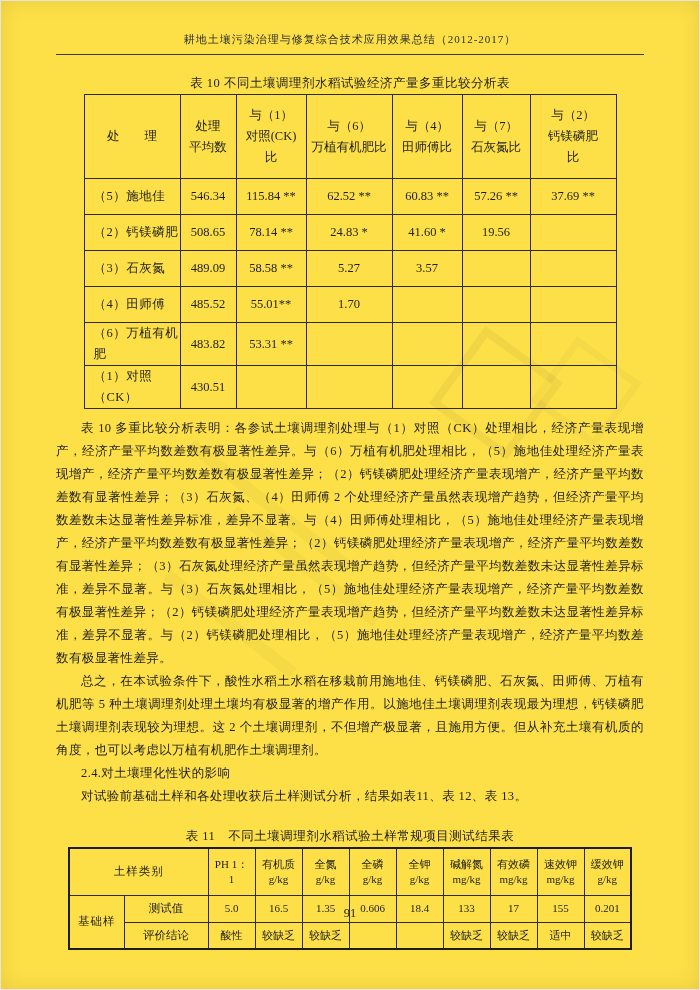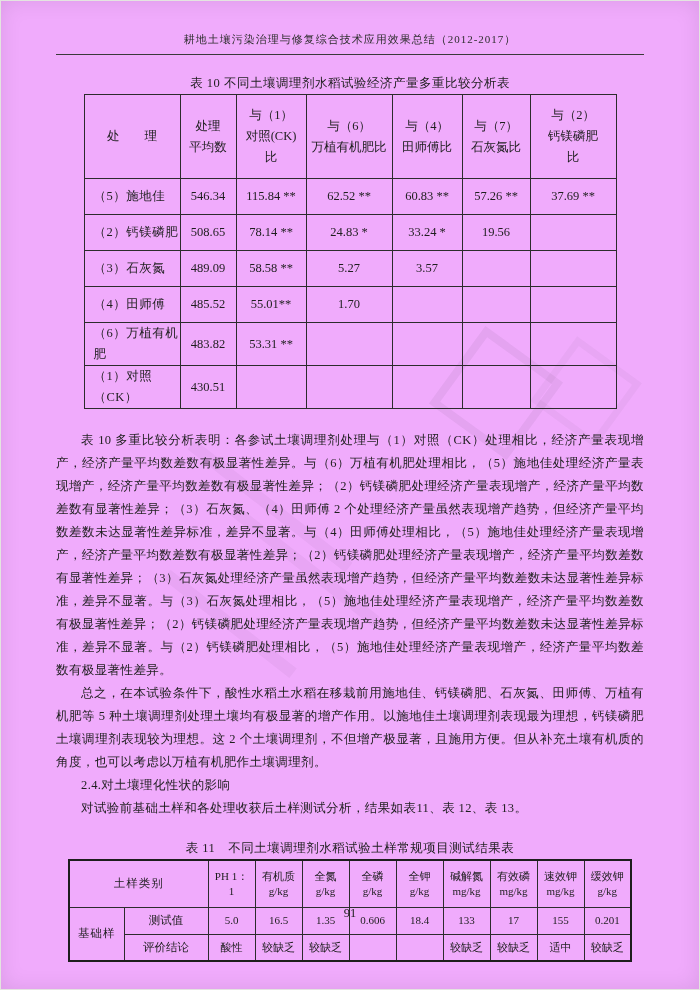--- a/index.html
+++ b/index.html
@@ -1,37 +1,37 @@
 <!DOCTYPE html>
 <html lang="zh"><head>
 <meta charset="utf-8">
 <style>
   html,body { margin:0; padding:0; background:#ffffff; }
   .page {
     position:relative; width:700px; height:990px;
-    background:#f0abfc;
+    background:#fde047;
     box-shadow: inset 0 0 0 1px #e4e4e0, inset 0 0 22px rgba(0,0,0,0.10);
     font-family:"Liberation Serif","DejaVu Serif",serif;
     color:#1e1e1e;
     overflow:hidden;
   }
   .content { position:absolute; left:56px; top:30px; width:588px; }
 
   .running-head {
     text-align:center; font-size:11px; letter-spacing:1px; color:#2e2e2e;
     padding:2px 0 7px 0; border-bottom:1.3px solid #3a3a3a;
   }
 
   .para {
     font-size:12.5px; line-height:23px; letter-spacing:0.4px;
     text-align:justify; margin:0;
   }
   .para-first { line-height:22px; margin-top:10px; }
   .indent { text-indent:2em; }
-  .mt4 { margin-top:20px; }
+  .mt4 { margin-top:8px; }
 
   .table-caption {
     text-align:center; font-size:12.5px; letter-spacing:0.5px;
     margin:20px 0 3px 0; line-height:16px;
   }
 
   table { border-collapse:collapse; margin:0 auto; table-layout:fixed; }
   th, td {
     border:1px solid #2c2c2c; font-weight:normal; text-align:center;
     padding:0; white-space:pre-line; overflow:hidden;
@@ -117,21 +117,21 @@
           <td>62.52 **</td>
           <td>60.83 **</td>
           <td>57.26 **</td>
           <td>37.69 **</td>
         </tr>
         <tr>
           <td class="cell-label">（2）钙镁磷肥</td>
           <td>508.65</td>
           <td>78.14 **</td>
           <td>24.83 *</td>
-          <td>33.24 *</td>
+          <td>41.60 *</td>
           <td>19.56</td>
           <td></td>
         </tr>
         <tr>
           <td class="cell-label">（3）石灰氮</td>
           <td>489.09</td>
           <td>58.58 **</td>
           <td>5.27</td>
           <td>3.57</td>
           <td></td>

